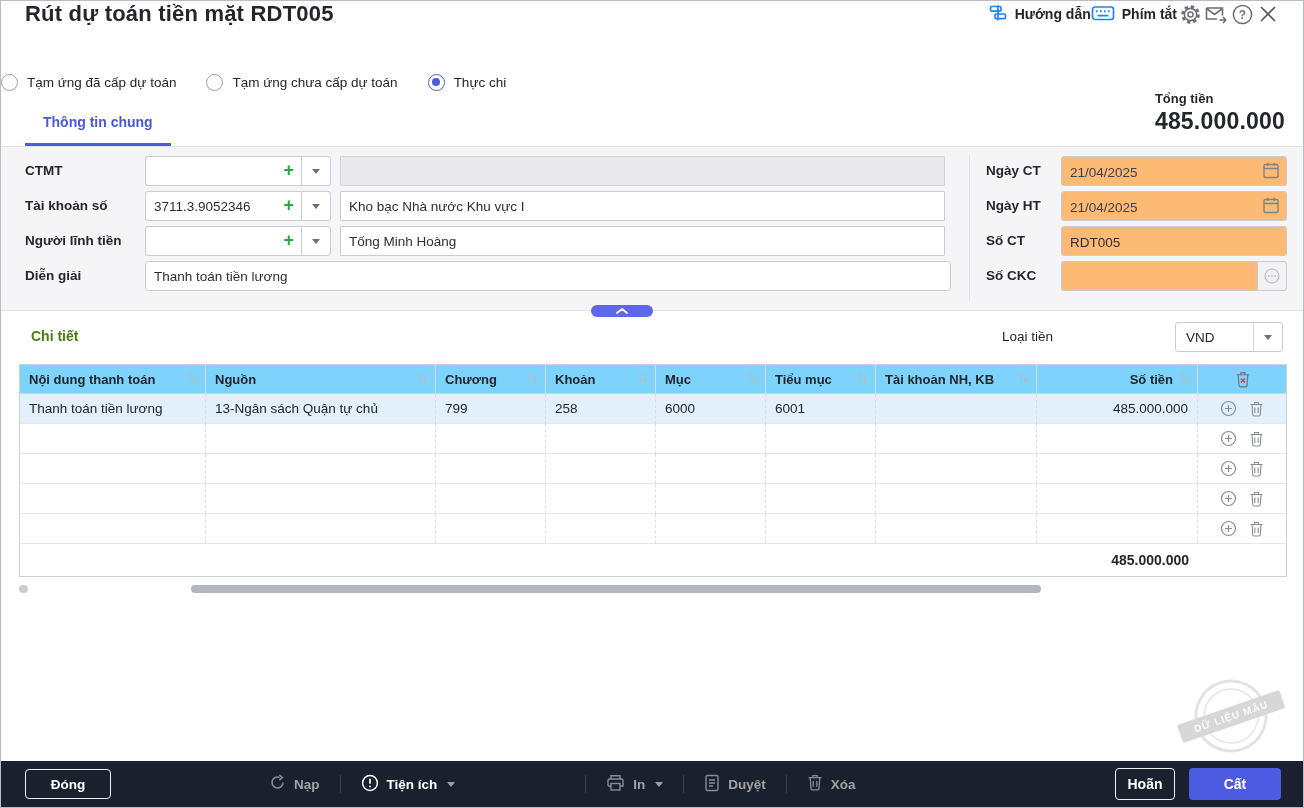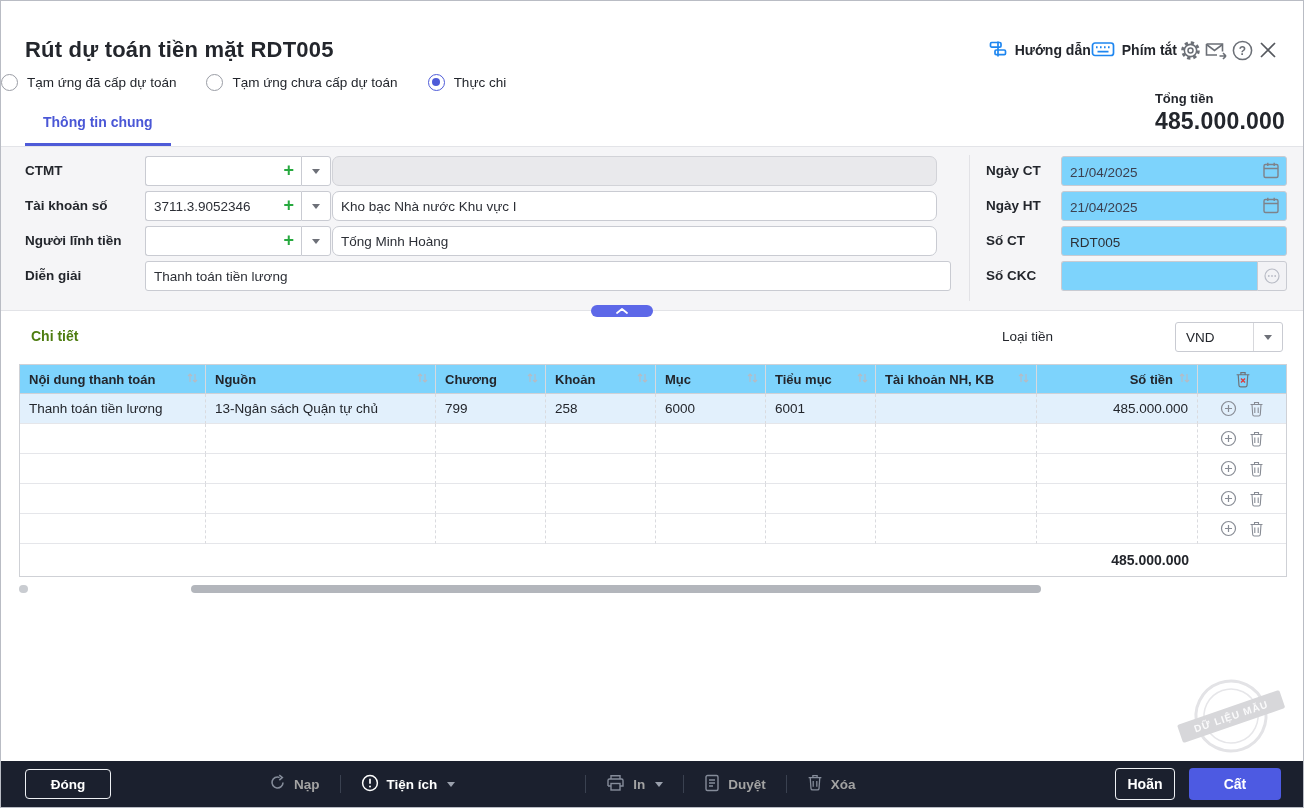--- a/index.html
+++ b/index.html
@@ -3,21 +3,21 @@
 <meta charset="utf-8">
 <style>
   * { margin:0; padding:0; box-sizing:border-box; }
   html,body { width:1304px; height:808px; }
   body {
     font-family:"Liberation Sans", sans-serif;
     background:#fff; color:#23262c; overflow:hidden; position:relative;
     border:1px solid #b9bcc4;
   }
   
-  .titlebar { position:absolute; top:0; left:0; right:0; height:62px; display:flex; align-items:flex-end; padding:0 22px 0 24px; }
+  .titlebar { position:absolute; top:0; left:0; right:0; height:62px; display:flex; align-items:flex-start; padding:0 22px 0 24px; }
   .titlebar h1 { font-size:22px; font-weight:700; letter-spacing:.2px; }
   .tb-right { margin-left:auto; display:flex; align-items:center; }
   .tb-link { display:flex; align-items:center; gap:7px; font-size:14px; font-weight:700; cursor:pointer; }
   .tb-iconbtn { display:flex; align-items:center; justify-content:center; width:26px; height:26px; cursor:pointer; }
   
   .radio-row { position:absolute; top:62px; left:0; right:0; height:38px; display:flex; align-items:center; gap:30px; }
   .radio { display:flex; align-items:center; gap:9px; font-size:13.5px; cursor:pointer; }
   .rdot { width:17px; height:17px; border-radius:50%; border:1.5px solid #9a9da5; background:#fff; position:relative; flex:none; }
   .radio.checked .rdot { border-color:#4e5bd8; }
   .radio.checked .rdot::after { content:""; position:absolute; left:3px; top:3px; width:8px; height:8px; border-radius:50%; background:#4e5bd8; }
@@ -30,25 +30,25 @@
   
   .form-section { position:absolute; top:146px; left:0; right:0; height:164px; background:#f5f5f7; border-bottom:1px solid #e2e3e7; }
   .flabel { position:absolute; left:24px; width:112px; height:30px; line-height:30px; font-size:13.5px; font-weight:700; }
   .rlabel { position:absolute; left:985px; width:70px; height:30px; line-height:30px; font-size:13.5px; font-weight:700; }
   input { font-family:"Liberation Sans", sans-serif; font-size:13.5px; color:#2c2f36; outline:none; }
   .combo { position:absolute; left:144px; height:30px; display:flex; }
   .combo input { width:156px; height:30px; border:1px solid #c9cbd2; border-right:none; border-radius:3px 0 0 3px; padding:0 24px 0 8px; background:#fff; }
   .combo .plus { position:absolute; right:37px; top:4px; color:#27a93f; font-size:18px; font-weight:700; line-height:20px; cursor:pointer; }
   .combo .dd { width:30px; height:30px; border:1px solid #c9cbd2; border-radius:0 3px 3px 0; background:#fff; display:flex; align-items:center; justify-content:center; cursor:pointer; }
   .caret { width:0; height:0; border-left:4.5px solid transparent; border-right:4.5px solid transparent; border-top:5.5px solid #6d7078; }
-  .name-input { position:absolute; left:331px; width:605px; height:30px; border:1px solid #c9cbd2; border-radius:7px; padding:0 8px; background:#fff; }
+  .name-input { position:absolute; left:339px; width:605px; height:30px; border:1px solid #c9cbd2; border-radius:1px; padding:0 8px; background:#fff; }
   .name-input:disabled { background:#e9e9ec; border-color:#d2d3d8; }
   .wide-input { position:absolute; left:144px; width:806px; height:30px; border:1px solid #c9cbd2; border-radius:3px; padding:0 8px; background:#fff; }
   .rfield { position:absolute; left:1060px; width:226px; height:30px; display:flex; }
-  .rfield input { flex:1; min-width:0; height:30px; border:1px solid #c9cbd2; border-radius:3px; padding:3px 30px 0 8px; background:#7dd3fc; color:#3c4050; }
+  .rfield input { flex:1; min-width:0; height:30px; border:1px solid #c9cbd2; border-radius:3px; padding:3px 30px 0 8px; background:#fdba74; color:#3c4050; }
   .rfield .ficon { position:absolute; right:7px; top:5px; cursor:pointer; }
   .rfield.with-btn input { border-radius:3px 0 0 3px; border-right:none; padding-right:8px; }
   .rfield .sqbtn { width:30px; height:30px; border:1px solid #c9cbd2; border-radius:0 3px 3px 0; background:#f2f2f5; display:flex; align-items:center; justify-content:center; cursor:pointer; }
   .vdivider { position:absolute; left:968px; top:8px; height:146px; border-left:1px solid #e2e2e6; }
   .collapse-pill { position:absolute; top:310px; left:621px; transform:translate(-50%,-50%); width:62px; height:12px; border-radius:7px; background:#5d68e8; display:flex; align-items:center; justify-content:center; cursor:pointer; z-index:4; }
   
   .detail-head { position:absolute; top:316px; left:0; right:0; height:44px; }
   .detail-title { position:absolute; left:30px; top:11px; font-size:14px; font-weight:700; color:#4d7c0f; cursor:pointer; }
   .currency-label { position:absolute; right:250px; top:12px; font-size:13.5px; }
   .currency-dd { position:absolute; right:20px; top:5px; width:108px; height:30px; border:1px solid #c9cbd2; border-radius:3px; background:#fff; display:flex; align-items:center; cursor:pointer; }

